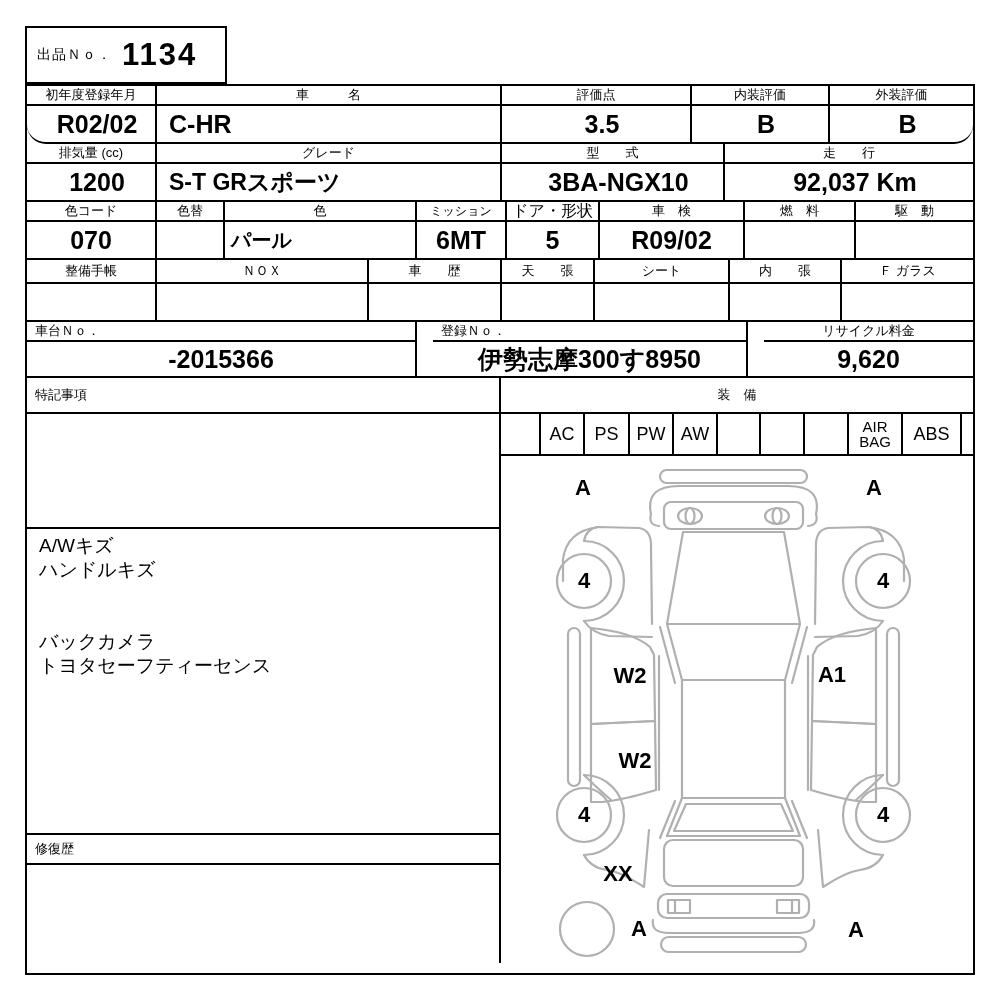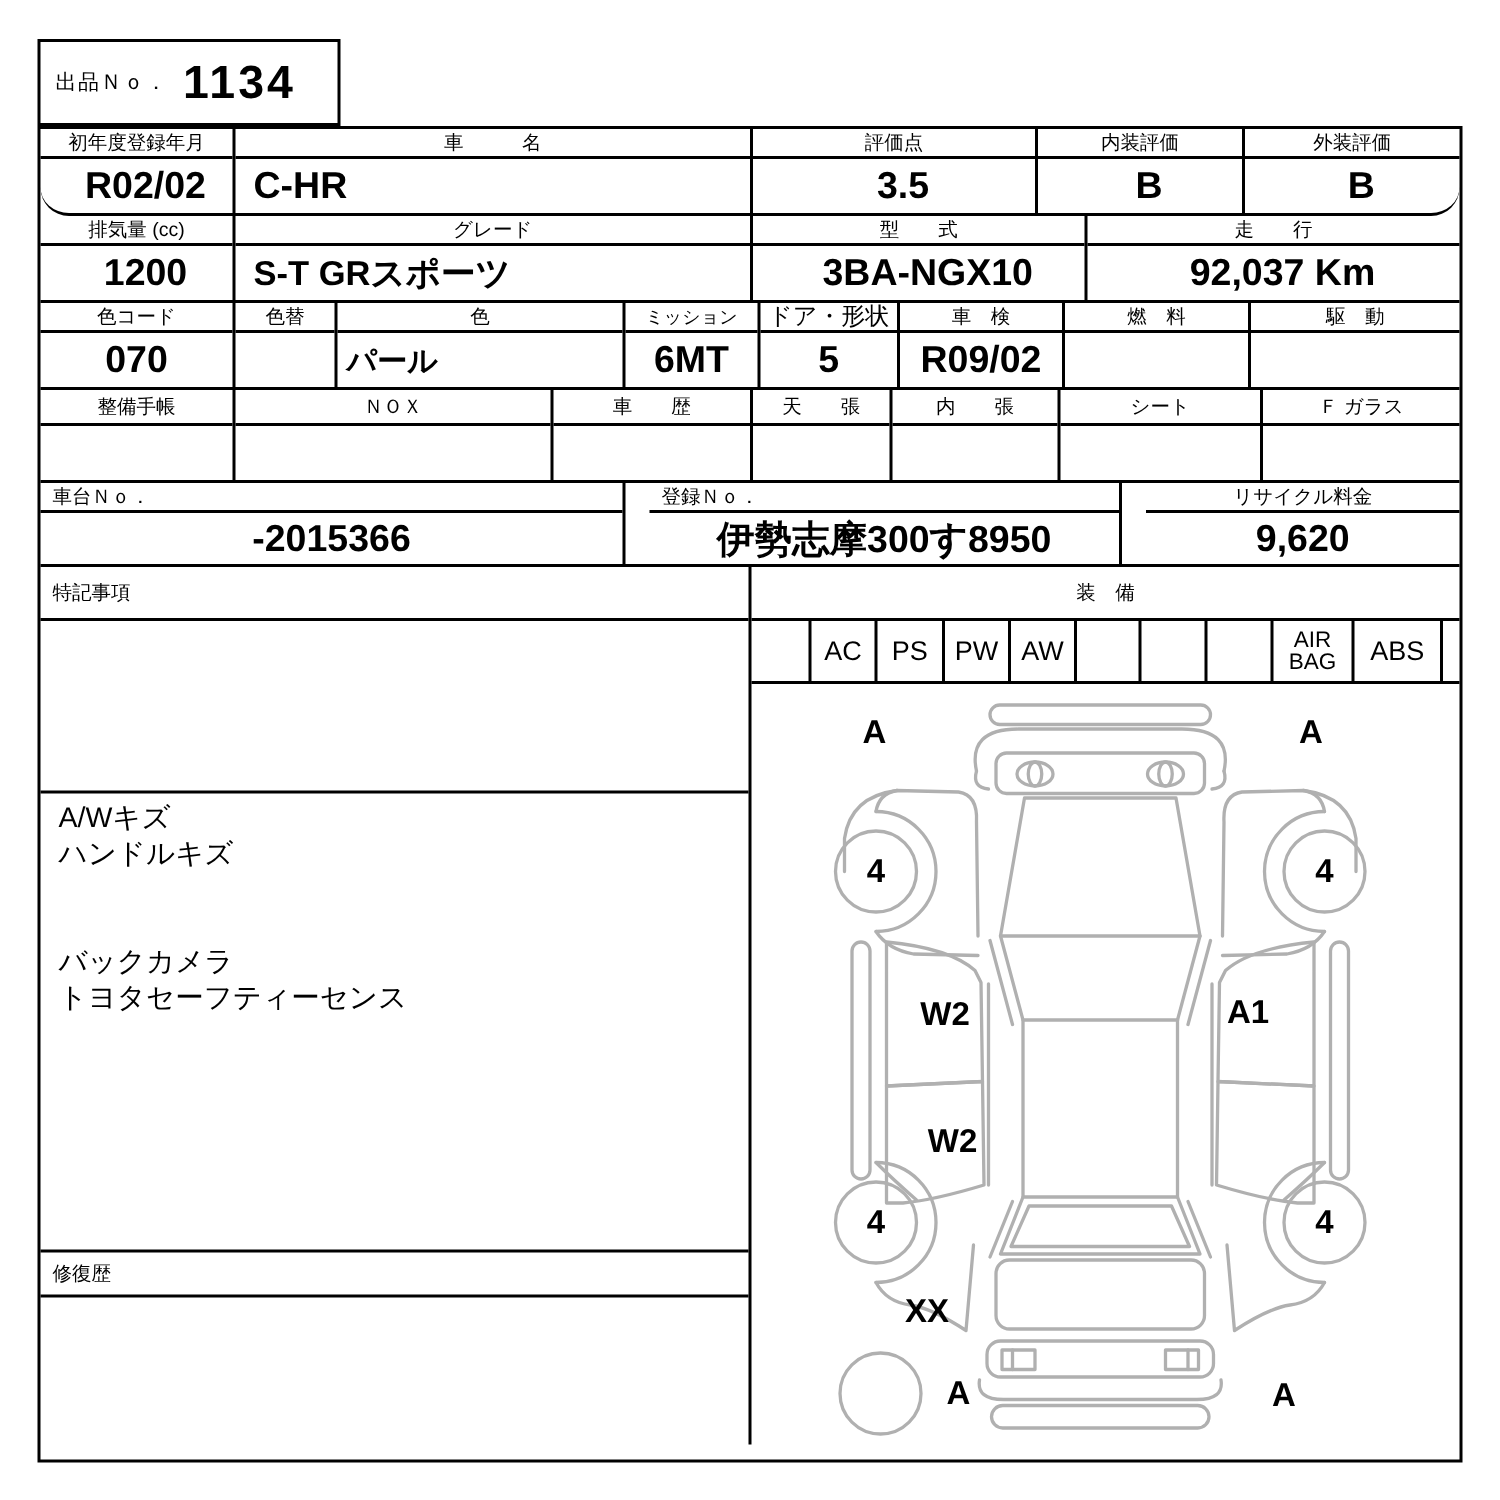--- a/index.html
+++ b/index.html
@@ -114,25 +114,25 @@
         <div class="val left small">パール</div>
       </div>
       <div class="col" style="width:90px">
         <div class="lbl" style="font-size:12px">ミッション</div>
         <div class="val">6MT</div>
       </div>
       <div class="col" style="width:93px">
         <div class="lbl" style="font-size:16px">ドア・形状</div>
         <div class="val">5</div>
       </div>
-      <div class="col" style="width:110px">
+      <div class="col" style="width:145px">
         <div class="lbl">車　検</div>
         <div class="val">R09/02</div>
       </div>
-      <div class="col" style="width:124px">
+      <div class="col" style="width:111px">
         <div class="lbl">燃　料</div>
         <div class="val"></div>
       </div>
       <div class="col last">
         <div class="lbl">駆　動</div>
         <div class="val"></div>
       </div>
     </div>
 
     <div class="band b4">
@@ -145,26 +145,26 @@
         <div class="val"></div>
       </div>
       <div class="col" style="width:133px">
         <div class="lbl">車　　歴</div>
         <div class="val"></div>
       </div>
       <div class="col" style="width:93px">
         <div class="lbl">天　　張</div>
         <div class="val"></div>
       </div>
+      <div class="col" style="width:135px">
+        <div class="lbl">シート</div>
+        <div class="val"></div>
+      </div>
       <div class="col" style="width:112px">
         <div class="lbl">内　　張</div>
-        <div class="val"></div>
-      </div>
-      <div class="col" style="width:135px">
-        <div class="lbl">シート</div>
         <div class="val"></div>
       </div>
       <div class="col last">
         <div class="lbl">Ｆ ガラス</div>
         <div class="val"></div>
       </div>
     </div>
 
     <div class="band b5">
       <div class="col" style="width:390px">

